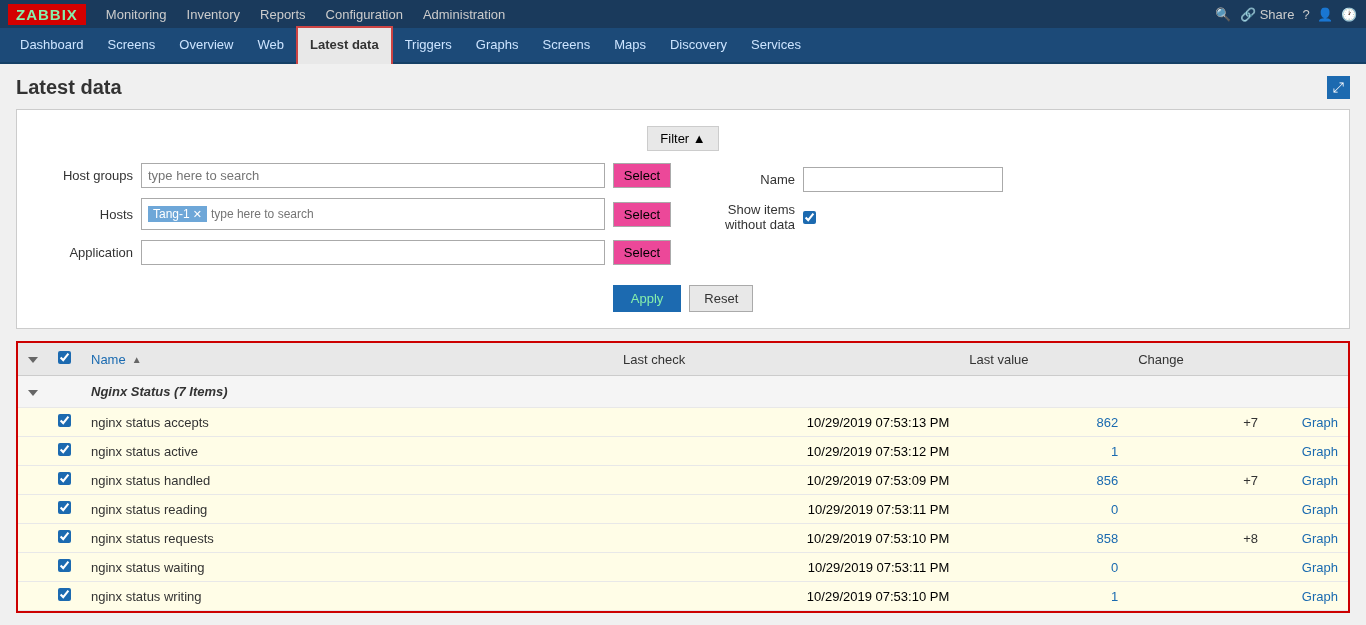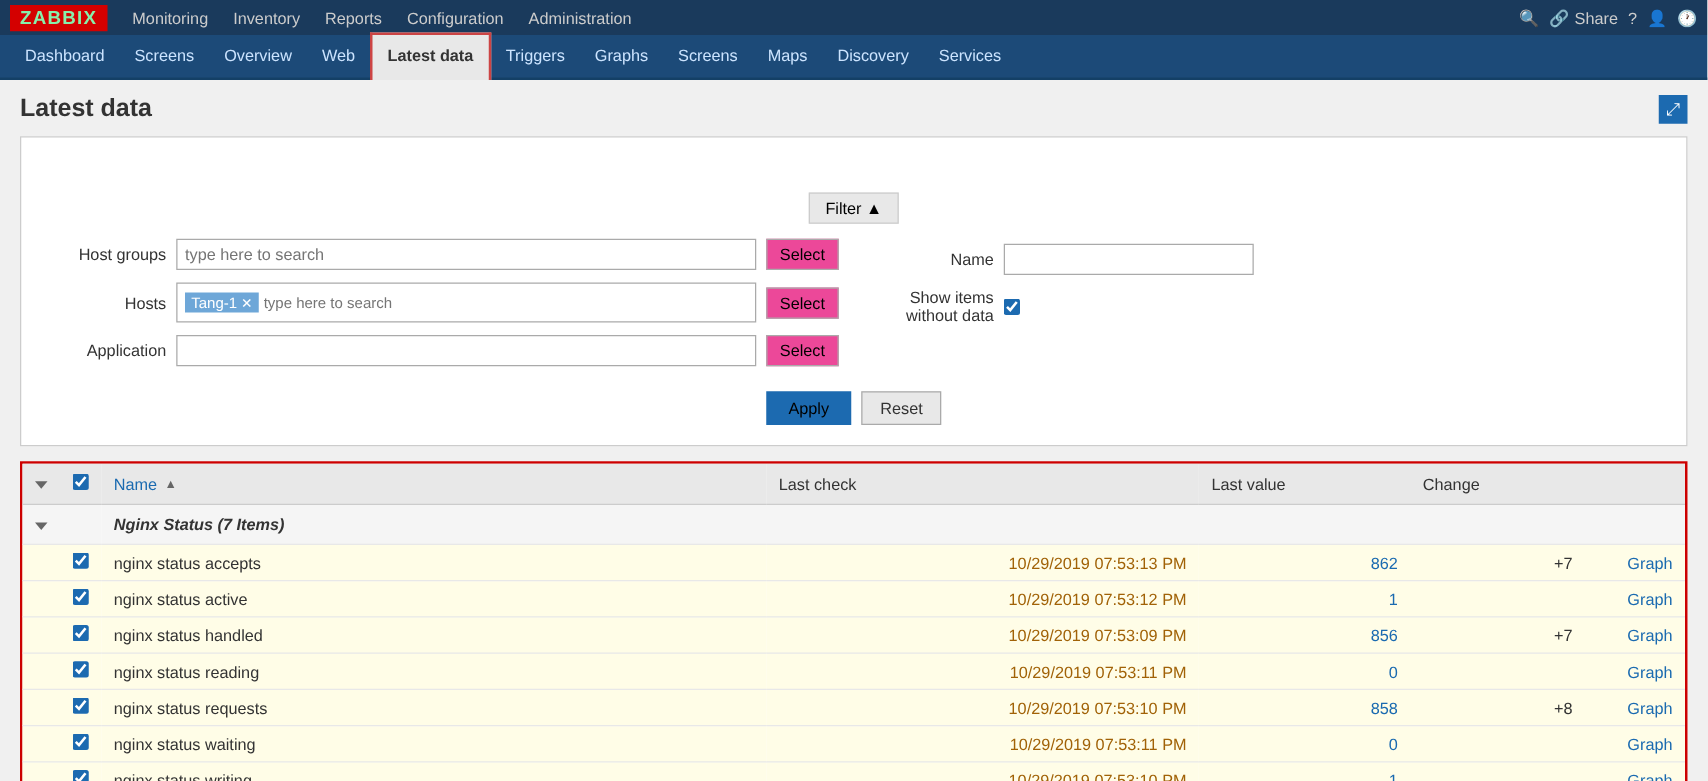--- a/index.html
+++ b/index.html
@@ -92,21 +92,20 @@
     
     .filter-panel {
       background: white;
       border: 1px solid #ccc;
       padding: 16px;
       margin-bottom: 12px;
     }
     .filter-header {
       text-align: center;
       margin-bottom: 12px;
-      margin-top: 28px;
     }
     .filter-toggle-btn {
       background: #e8e8e8;
       border: 1px solid #ccc;
       padding: 4px 12px;
       cursor: pointer;
       font-size: 13px;
     }
     .filter-body {
       display: flex;
@@ -189,21 +188,21 @@
     }
 
     .filter-actions {
       display: flex;
       justify-content: center;
       gap: 8px;
       margin-top: 10px;
     }
     .apply-btn {
       background: #1c6ab0;
-      color: #000000;
+      color: #86efac;
       border: none;
       padding: 5px 18px;
       cursor: pointer;
       font-size: 13px;
     }
     .reset-btn {
       background: #e8e8e8;
       color: #333;
       border: 1px solid #aaa;
       padding: 5px 14px;
@@ -237,21 +236,21 @@
     .data-table tr.group-header td {
       background: #f5f5f5;
       font-weight: bold;
       padding: 8px 10px;
       font-style: italic;
     }
     .data-table tr.data-row td {
       background: #fffde7;
     }
     .col-name { width: 40%; }
-    .col-lastcheck { text-align: right; color: #a16207; }
+    .col-lastcheck { text-align: right; color: #000000; }
     .col-lastvalue { text-align: right; color: #1a6ab0; }
     .col-change { text-align: right; color: #333; }
     .col-graph { text-align: right; }
     .graph-link { color: #1a6ab0; text-decoration: none; font-size: 13px; }
 
     .th-name-row {
       display: flex;
       align-items: center;
       gap: 6px;
     }

